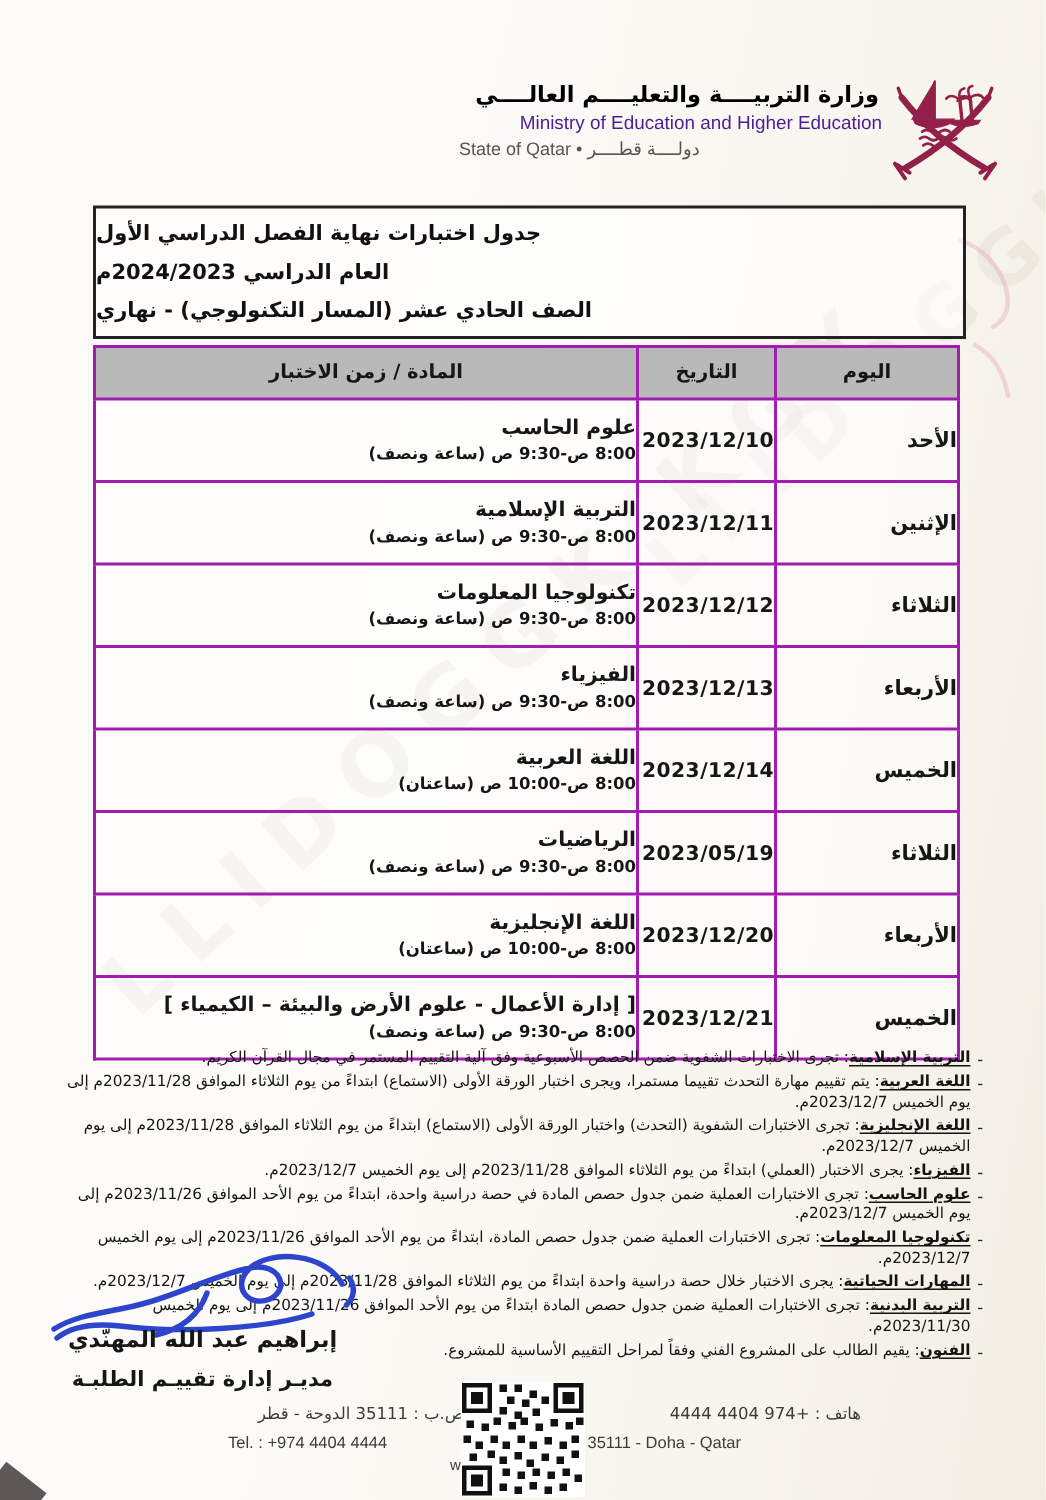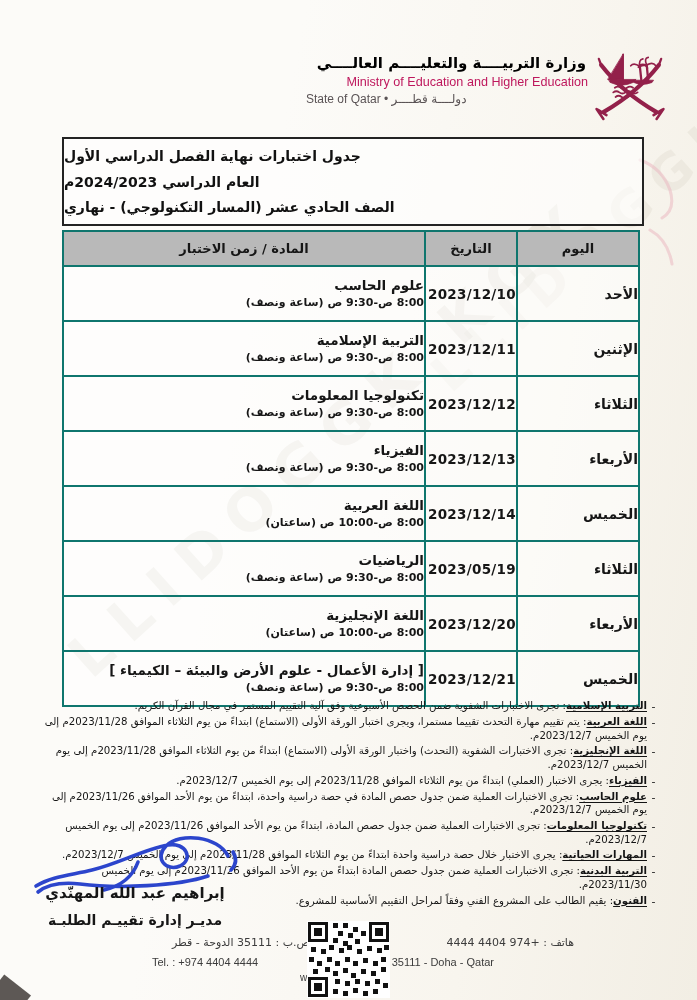--- a/index.html
+++ b/index.html
@@ -19,35 +19,35 @@
     top:360px;left:420px;transform:rotate(-42deg);transform-origin:left top;
     font-size:50px;font-weight:bold;letter-spacing:14px;white-space:nowrap;
     color:rgba(185,178,160,.15);
   }
   .pink-artifact{stroke:#eab3bd;fill:none;stroke-width:3;stroke-linecap:round;opacity:.5;}
   .scan-corner{left:-8px;bottom:-10px;width:34px;height:28px;background:#35302c;
     transform:rotate(38deg);opacity:.8;}
   
   .lh-text{top:54px;left:300px;width:288px;text-align:left;}
   .ministry-ar{font-size:15px;font-weight:600;color:#000000;letter-spacing:0;direction:rtl;text-align:right;padding-right:2px;}
-  .ministry-en{font-family:"Liberation Sans",sans-serif;font-size:12.6px;color:#be185d;margin-top:3px;text-align:right;}
+  .ministry-en{font-family:"Liberation Sans",sans-serif;font-size:12.6px;color:#4c1d95;margin-top:3px;text-align:right;}
   .state-line{font-family:"Liberation Sans",sans-serif;font-size:12px;color:#5a5355;margin-top:3px;direction:rtl;text-align:left;padding-left:6px;}
   .emblem{top:44px;left:592px;}
   
   .title-box{
     top:137px;left:62px;width:578px;height:85px;border:2px solid #232323;background:rgba(255,255,255,.6);
     display:flex;flex-direction:column;justify-content:space-evenly;align-items:flex-end;direction:rtl;
   }
   .title-box div{font-size:14px;font-weight:bold;color:#111;}
   
   table.exam{
     top:230px;left:62px;position:absolute;border-collapse:collapse;direction:rtl;
     width:578px;table-layout:fixed;background:rgba(255,255,255,.55);
   }
-  table.exam th,table.exam td{border:2px solid #0f766e;vertical-align:middle;padding:0;}
+  table.exam th,table.exam td{border:2px solid #a21caf;vertical-align:middle;padding:0;}
   table.exam th{background:#b9b9b9;height:33px;font-size:13px;font-weight:bold;}
   table.exam td{height:53px;}
   .col-day{width:122px;}
   .col-date{width:92px;}
   td.day{font-size:14px;font-weight:bold;}
   td.date{font-size:13.5px;font-weight:bold;letter-spacing:.3px;}
   .subject-name{font-size:13.5px;font-weight:bold;line-height:1.1;margin-bottom:5px;}
   .subject-time{font-size:11px;font-weight:bold;line-height:1.1;}
   
   .footnotes{top:699px;left:40px;width:620px;direction:rtl;}

